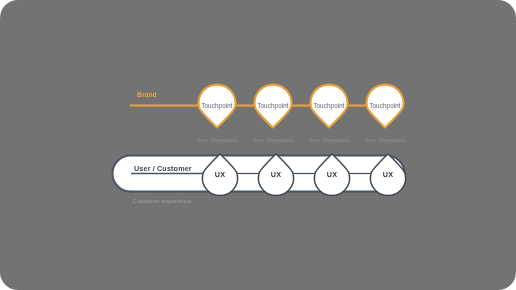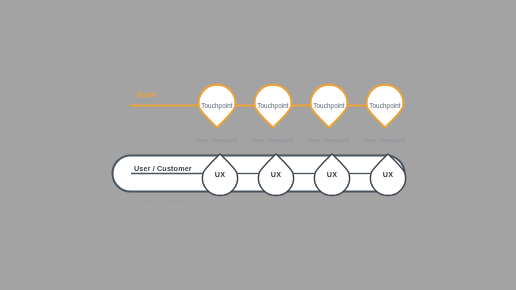--- a/index.html
+++ b/index.html
@@ -10,21 +10,22 @@
   body {
     width: 516px;
     height: 290px;
     overflow: hidden;
     font-family: "Liberation Sans", sans-serif;
   }
   #canvas {
     position: relative;
     width: 516px;
     height: 290px;
-    background: #a3a3a3;
+    background: #737373;
+    border-radius: 18px;
   }
   #diagram-svg {
     position: absolute;
     left: 0;
     top: 0;
     width: 516px;
     height: 290px;
     display: block;
   }
   .tp-label {

